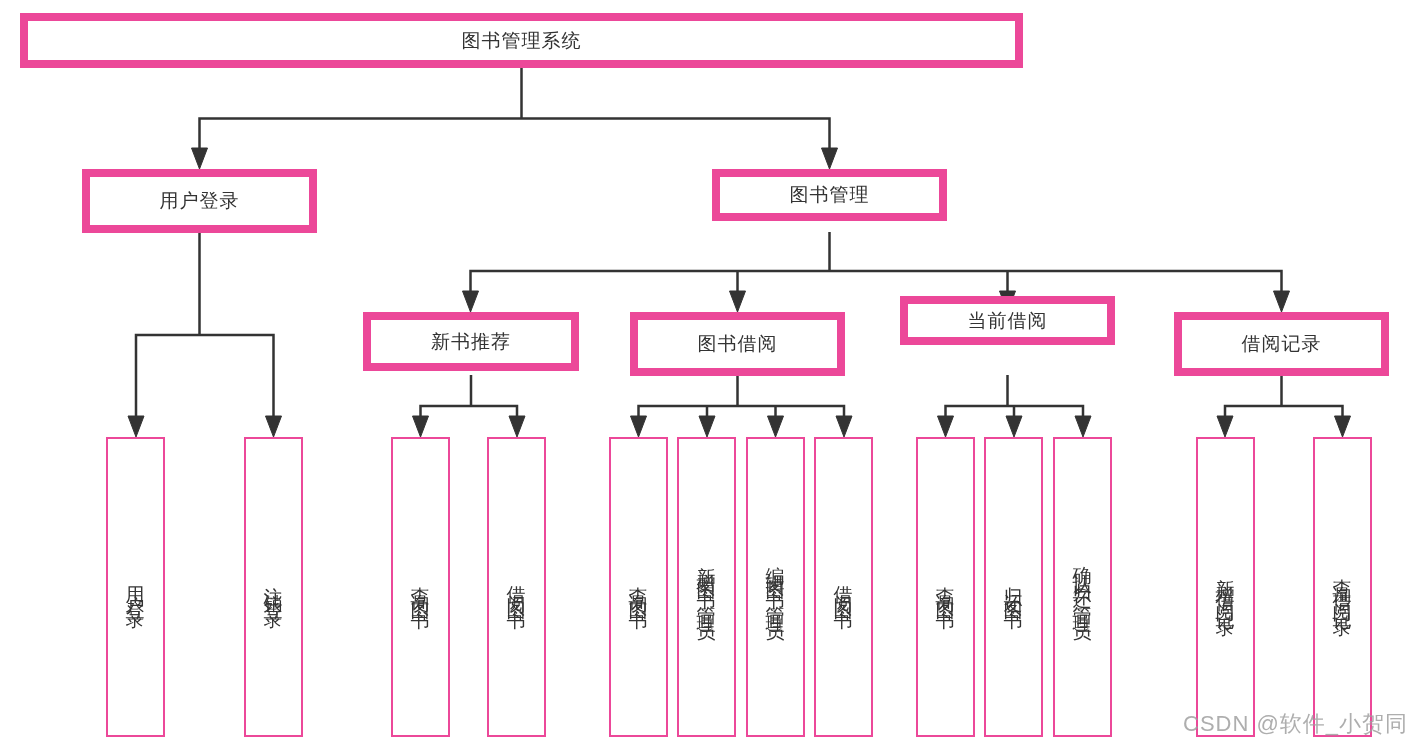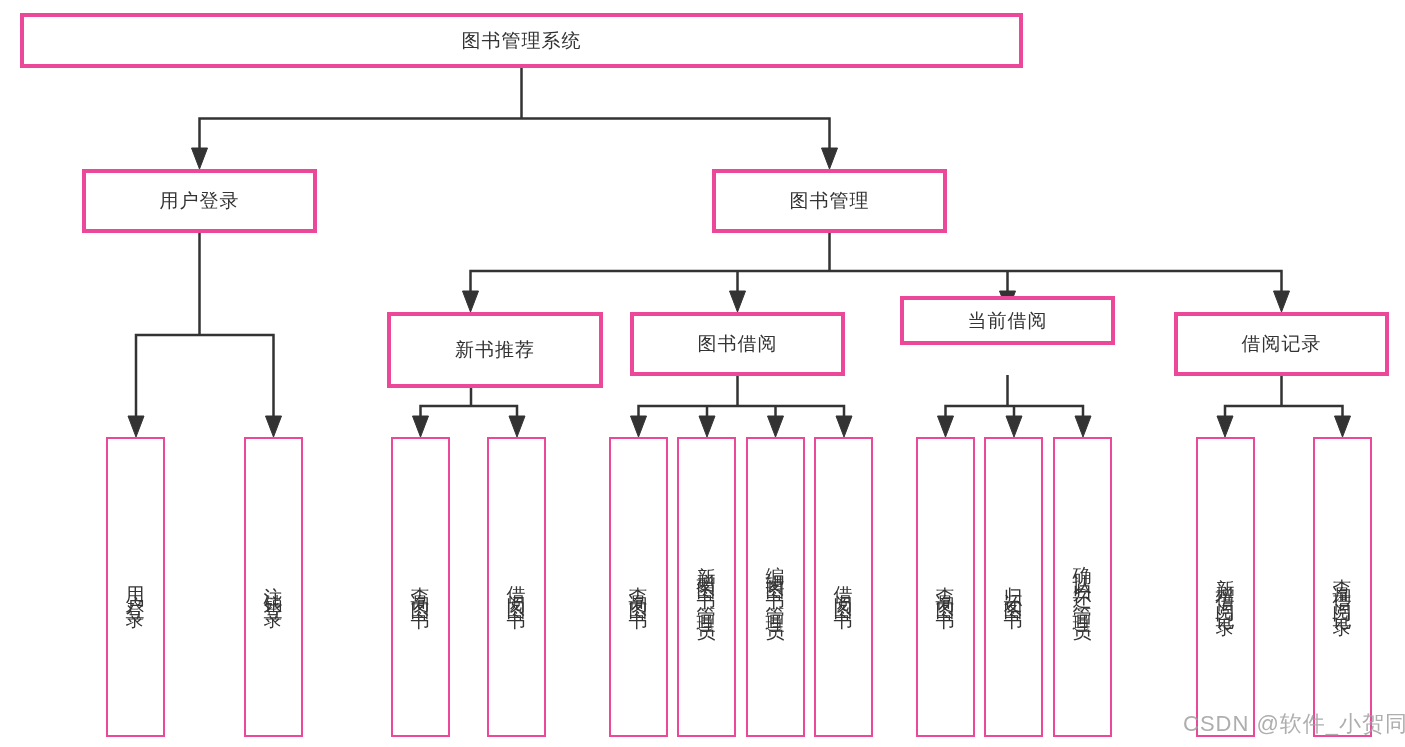--- a/index.html
+++ b/index.html
@@ -18,21 +18,21 @@
   #connectors {
     position: absolute;
     left: 0;
     top: 0;
     z-index: 1;
   }
   .box {
     position: absolute;
     box-sizing: border-box;
     background: #ffffff;
-    border: 4px solid #ec4899;
+    border: 8px solid #ec4899;
     display: flex;
     align-items: center;
     justify-content: center;
     z-index: 2;
   }
   .box span {
     font-size: 19px;
     letter-spacing: 1px;
     color: #333333;
     white-space: nowrap;
@@ -102,25 +102,25 @@
   </g>
 </svg>
 
 <div class="box" style="left:20px; top:13px; width:1003px; height:55px;">
   <span>图书管理系统</span>
 </div>
 
 <div class="box" style="left:82px; top:169px; width:235px; height:64px;">
   <span>用户登录</span>
 </div>
-<div class="box" style="left:712px; top:169px; width:235px; height:64px;">
+<div class="box" style="left:712px; top:169px; width:235px; height:52px;">
   <span>图书管理</span>
 </div>
 
-<div class="box" style="left:363px; top:312px; width:216px; height:76px;margin-left:24px;">
+<div class="box" style="left:363px; top:312px; width:216px; height:59px;">
   <span>新书推荐</span>
 </div>
 <div class="box" style="left:630px; top:312px; width:215px; height:64px;text-align:right;">
   <span>图书借阅</span>
 </div>
 <div class="box" style="left:900px; top:296px; width:215px; height:49px;">
   <span>当前借阅</span>
 </div>
 <div class="box" style="left:1174px; top:312px; width:215px; height:64px;">
   <span>借阅记录</span>

